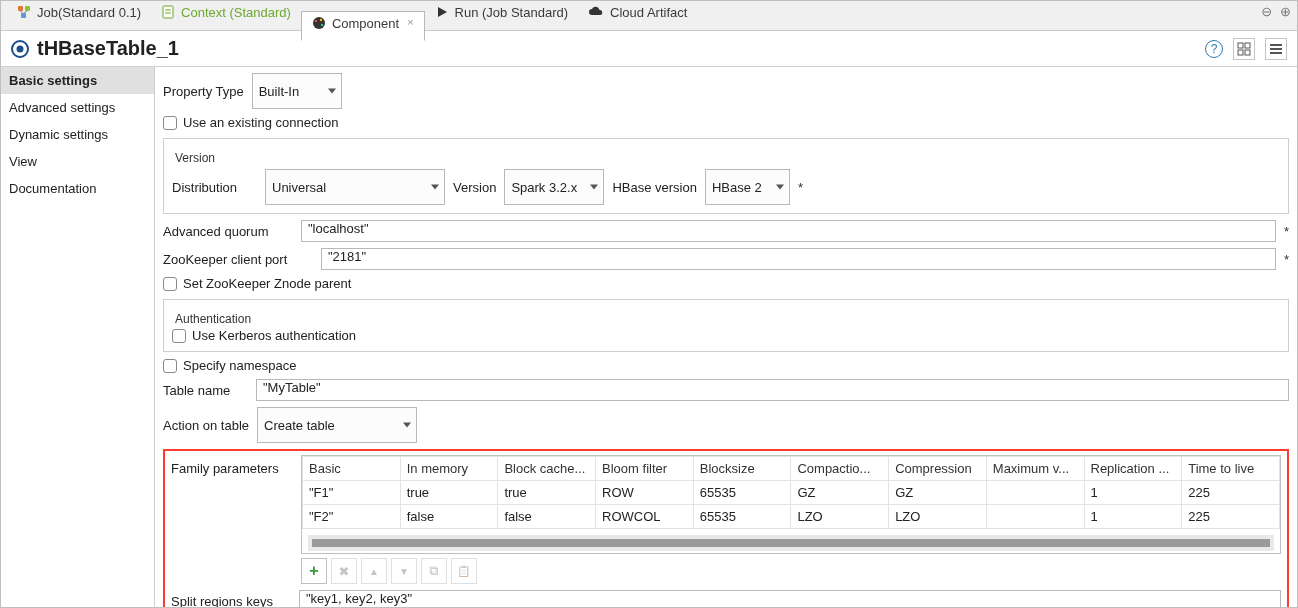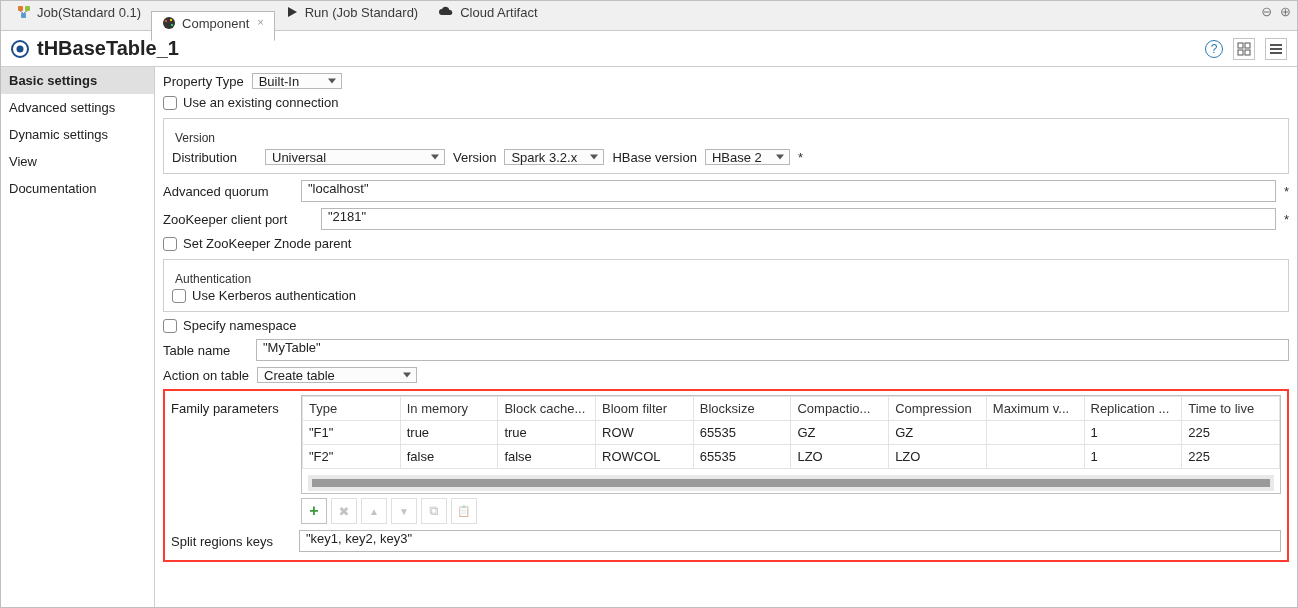--- a/index.html
+++ b/index.html
@@ -16,21 +16,21 @@
   .titlebar .title { font-weight: 700; font-size: 20px; }
   .titlebar-right { margin-left: auto; display: flex; align-items: center; gap: 10px; }
   .toolbtn { width: 22px; height: 22px; border: 1px solid #c4c4c4; background: #fff; display: flex; align-items: center; justify-content: center; }
   .body { display: flex; flex: 1; min-height: 0; }
   .sidebar { width: 154px; border-right: 1px solid #cfcfcf; display: flex; flex-direction: column; }
   .side-item { padding: 6px 8px; cursor: default; }
   .side-item.selected { background: #e0e0e0; font-weight: 700; }
   .main { flex: 1; padding: 6px 8px; overflow: auto; display: flex; flex-direction: column; gap: 6px; }
   .row { display: flex; align-items: center; gap: 8px; }
   .field-label { white-space: nowrap; }
-  .combo { border: 1px solid #b8b8b8; background: #fcfcfc; height: 16px; display: flex; align-items: center; padding: 0 20px 0 6px; position: relative; }
+  .combo { border: 1px solid #b8b8b8; background: #fcfcfc; height: 36px; display: flex; align-items: center; padding: 0 20px 0 6px; position: relative; }
   .combo::after { content: ""; position: absolute; right: 5px; top: 50%; transform: translateY(-50%); width: 0; height: 0; border-left: 4px solid transparent; border-right: 4px solid transparent; border-top: 5px solid #555; }
   .textinput { border: 1px solid #b8b8b8; height: 22px; padding: 0 6px; flex: 1; background: #fff; }
   .checkbox { display: flex; align-items: center; gap: 6px; }
   .checkbox .box { width: 14px; height: 14px; border: 1px solid #888; border-radius: 3px; }
   .fieldset { border: 1px solid #cfcfcf; padding: 13px 8px 8px 8px; margin-top: 2px; }
   .fieldset-legend { font-size: 12px; color: #333; position: relative; top: -2px; background: #fff; padding: 0 3px; }
   .star { color: #333; }
   .highlight-box { border: 2px solid #ff3a2f; padding: 4px 6px 8px 6px; display: flex; flex-direction: column; gap: 6px; }
   .family-row { display: flex; gap: 10px; align-items: flex-start; }
   .family-label { width: 120px; padding-top: 6px; }
@@ -57,20 +57,30 @@
         <svg width="14" height="14">
             <rect x="1" y="1" width="5" height="5" fill="#e47a2e" rx="1"></rect>
             <rect x="8" y="1" width="5" height="5" fill="#94c13d" rx="1"></rect>
             <rect x="4" y="8" width="5" height="5" fill="#5b9bd5" rx="1"></rect>
             <line x1="3" y1="6" x2="6" y2="8" stroke="#888"></line>
             <line x1="10" y1="6" x2="7" y2="8" stroke="#888"></line>
           </svg>
       </span>
       <span>Job(Standard 0.1)</span>
     </div>
+    <div class="tab green">
+      <span>
+        <svg width="14" height="14">
+            <rect x="2" y="1" width="10" height="12" fill="#fff" stroke="#6ea82f" rx="1"></rect>
+            <line x1="4" y1="5" x2="10" y2="5" stroke="#6ea82f"></line>
+            <line x1="4" y1="8" x2="10" y2="8" stroke="#6ea82f"></line>
+          </svg>
+      </span>
+      <span>Context (Standard)</span>
+    </div>
     <div class="tab active">
       <span>
         <svg width="14" height="14">
             <circle cx="7" cy="7" r="6" fill="#333"></circle>
             <circle cx="4" cy="5" r="1.2" fill="#e74c3c"></circle>
             <circle cx="9" cy="4" r="1.2" fill="#f1c40f"></circle>
             <circle cx="10" cy="9" r="1.2" fill="#2ecc71"></circle>
           </svg>
       </span>
       <span>Component</span>
@@ -211,21 +221,21 @@
       </div>
 
       <div class="highlight-box">
         <div class="family-row">
           <span class="family-label">Family parameters</span>
           <div style="flex:1;display:flex;flex-direction:column;">
             <div class="table-wrap">
               <table class="data" id="family-table">
                 <thead>
                     <tr id="family-head">
-                      <th>Type</th>
+                      <th>Basic</th>
                       <th>In memory</th>
                       <th>Block cache...</th>
                       <th>Bloom filter</th>
                       <th>Blocksize</th>
                       <th>Compactio...</th>
                       <th>Compression</th>
                       <th>Maximum v...</th>
                       <th>Replication ...</th>
                       <th>Time to live</th>
                     </tr>

